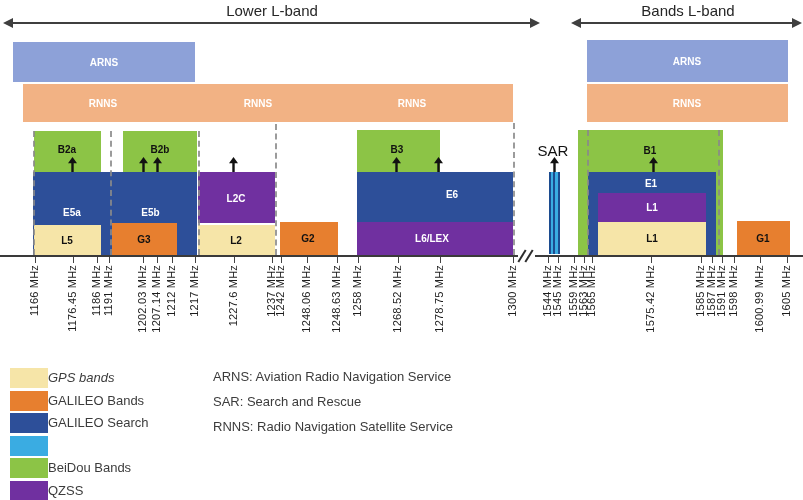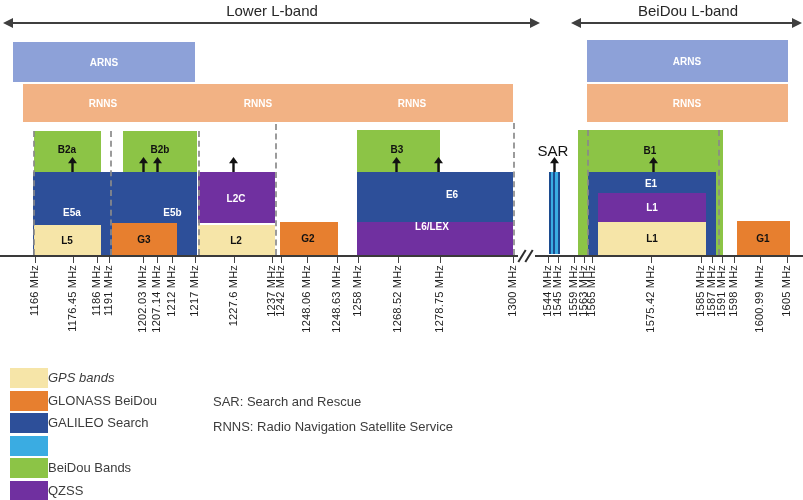--- a/index.html
+++ b/index.html
@@ -34,21 +34,21 @@
   .sw { position:absolute; left:10px; width:38px; height:20px; }
   .sw-label { position:absolute; left:48px; font-size:13px; color:#3c3c3c; white-space:nowrap; }
   .abbr { position:absolute; left:213px; font-size:13px; color:#3c3c3c; white-space:nowrap; }
 </style>
 </head>
 <body>
 
 <div id="stage">
 
   <div class="hdr" style="left:272px">Lower L-band</div>
-  <div class="hdr" style="left:688px">BeiDou L-band</div>
+  <div class="hdr" style="left:688px">Bands L-band</div>
   <div class="harrow" style="left:12px; width:519px"></div>
   <div class="harrow" style="left:580px; width:213px"></div>
 
   <div class="axis"></div>
 
   <div class="brk-bg"></div>
   <div class="brk" style="left:521px; top:249px"></div>
   <div class="brk" style="left:528px; top:249px"></div>
 
   <div class="sar-label">SAR</div>
@@ -59,37 +59,37 @@
     <div class="band-label" style="left: 103px; top: 103px; color: rgb(255, 255, 255);">RNNS</div>
     <div class="band-label" style="left: 258px; top: 103px; color: rgb(255, 255, 255);">RNNS</div>
     <div class="band-label" style="left: 412px; top: 103px; color: rgb(255, 255, 255);">RNNS</div>
     <div class="band" style="left: 34px; top: 131px; width: 67px; height: 41px; background: rgb(140, 196, 70);"></div>
     <div class="band-label" style="left: 67px; top: 149px; color: rgb(17, 17, 17);">B2a</div>
     <div class="band" style="left: 123px; top: 131px; width: 74px; height: 41px; background: rgb(140, 196, 70);"></div>
     <div class="band-label" style="left: 160px; top: 149px; color: rgb(17, 17, 17);">B2b</div>
     <div class="band" style="left: 33px; top: 172px; width: 77px; height: 83px; background: rgb(45, 79, 153);"></div>
     <div class="band-label" style="left: 72px; top: 212px; color: rgb(255, 255, 255);">E5a</div>
     <div class="band" style="left: 110px; top: 172px; width: 87px; height: 83px; background: rgb(45, 79, 153);"></div>
-    <div class="band-label" style="left: 163px; top: 212px; color: rgb(255, 255, 255); padding-left: 19px;">E5b</div>
+    <div class="band-label" style="left: 141px; top: 212px; color: rgb(255, 255, 255); padding-left: 19px;">E5b</div>
     <div class="band" style="left: 34px; top: 225px; width: 67px; height: 30px; background: rgb(246, 229, 168);"></div>
     <div class="band-label" style="left: 67px; top: 240px; color: rgb(17, 17, 17);">L5</div>
     <div class="band" style="left: 112px; top: 223px; width: 65px; height: 32px; background: rgb(231, 127, 47);"></div>
     <div class="band-label" style="left: 144px; top: 239px; color: rgb(17, 17, 17);">G3</div>
     <div class="band" style="left: 198px; top: 172px; width: 77px; height: 51px; background: rgb(112, 48, 160);"></div>
     <div class="band-label" style="left: 236px; top: 198px; color: rgb(255, 255, 255);">L2C</div>
     <div class="band" style="left: 198px; top: 225px; width: 77px; height: 30px; background: rgb(246, 229, 168);"></div>
     <div class="band-label" style="left: 236px; top: 240px; color: rgb(17, 17, 17);">L2</div>
     <div class="band" style="left: 280px; top: 222px; width: 58px; height: 33px; background: rgb(231, 127, 47);"></div>
     <div class="band-label" style="left: 308px; top: 238px; color: rgb(17, 17, 17);">G2</div>
     <div class="band" style="left: 357px; top: 130px; width: 83px; height: 42px; background: rgb(140, 196, 70);"></div>
     <div class="band-label" style="left: 397px; top: 149px; color: rgb(17, 17, 17);">B3</div>
     <div class="band" style="left: 357px; top: 172px; width: 156px; height: 50px; background: rgb(45, 79, 153);"></div>
     <div class="band-label" style="left: 452px; top: 194px; color: rgb(255, 255, 255);">E6</div>
     <div class="band" style="left: 357px; top: 222px; width: 156px; height: 33px; background: rgb(112, 48, 160);"></div>
-    <div class="band-label" style="left: 432px; top: 226px; color: rgb(255, 255, 255);">L6/LEX</div>
+    <div class="band-label" style="left: 432px; top: 238px; color: rgb(255, 255, 255);">L6/LEX</div>
     <div class="band" style="left: 587px; top: 40px; width: 201px; height: 42px; background: rgb(141, 161, 216);"></div>
     <div class="band-label" style="left: 687px; top: 61px; color: rgb(255, 255, 255);">ARNS</div>
     <div class="band" style="left: 587px; top: 84px; width: 201px; height: 38px; background: rgb(242, 178, 132);"></div>
     <div class="band-label" style="left: 687px; top: 103px; color: rgb(255, 255, 255);">RNNS</div>
     <div class="band" style="left: 578px; top: 130px; width: 145px; height: 125px; background: rgb(140, 196, 70);"></div>
     <div class="band-label" style="left: 650px; top: 150px; color: rgb(17, 17, 17);">B1</div>
     <div class="band" style="left: 588px; top: 172px; width: 128px; height: 83px; background: rgb(45, 79, 153);"></div>
     <div class="band-label" style="left: 651px; top: 183px; color: rgb(255, 255, 255);">E1</div>
     <div class="band" style="left: 598px; top: 193px; width: 108px; height: 29px; background: rgb(112, 48, 160);"></div>
     <div class="band-label" style="left: 652px; top: 207px; color: rgb(255, 255, 255);">L1</div>
@@ -182,23 +182,24 @@
     <div class="tick-label" style="left: 715px;">1591 MHz</div>
     <div class="tick-mark" style="left: 734px;"></div>
     <div class="tick-label" style="left: 727px;">1598 MHz</div>
     <div class="tick-mark" style="left: 760px;"></div>
     <div class="tick-label" style="left: 753px;">1600.99 MHz</div>
     <div class="tick-mark" style="left: 787px;"></div>
     <div class="tick-label" style="left: 780px;">1605 MHz</div>
     <div class="sw" style="top: 368px; background: rgb(246, 229, 168);"></div>
     <div class="sw-label" style="top: 370px; font-style: italic;">GPS bands</div>
     <div class="sw" style="top: 390.6px; background: rgb(231, 127, 47);"></div>
-    <div class="sw-label" style="top: 392.6px;">GLONASS BeiDou</div>
+    <div class="sw-label" style="top: 392.6px;">GALILEO Bands</div>
     <div class="sw" style="top: 413.2px; background: rgb(45, 79, 153);"></div>
     <div class="sw-label" style="top: 415.2px;">GALILEO Search</div>
     <div class="sw" style="top: 435.8px; background: rgb(58, 172, 226);"></div>
     <div class="sw" style="top: 458.4px; background: rgb(140, 196, 70);"></div>
     <div class="sw-label" style="top: 460.4px;">BeiDou Bands</div>
     <div class="sw" style="top: 481px; background: rgb(112, 48, 160);"></div>
     <div class="sw-label" style="top: 483px;">QZSS</div>
+    <div class="abbr" style="top: 369px;">ARNS: Aviation Radio Navigation Service</div>
     <div class="abbr" style="top: 418.6px;">RNNS: Radio Navigation Satellite Service</div>
     <div class="abbr" style="top: 393.8px;">SAR: Search and Rescue</div>
   </div>
 
 </body></html>

